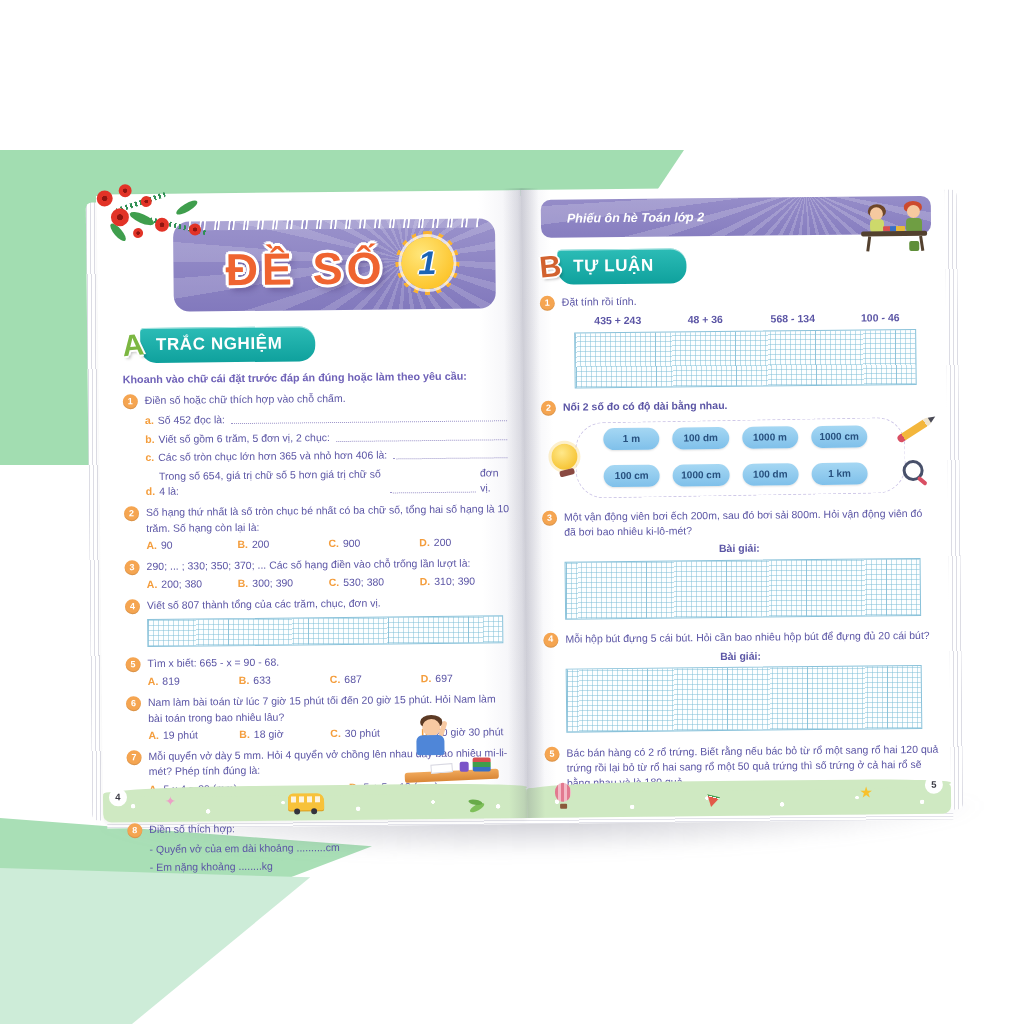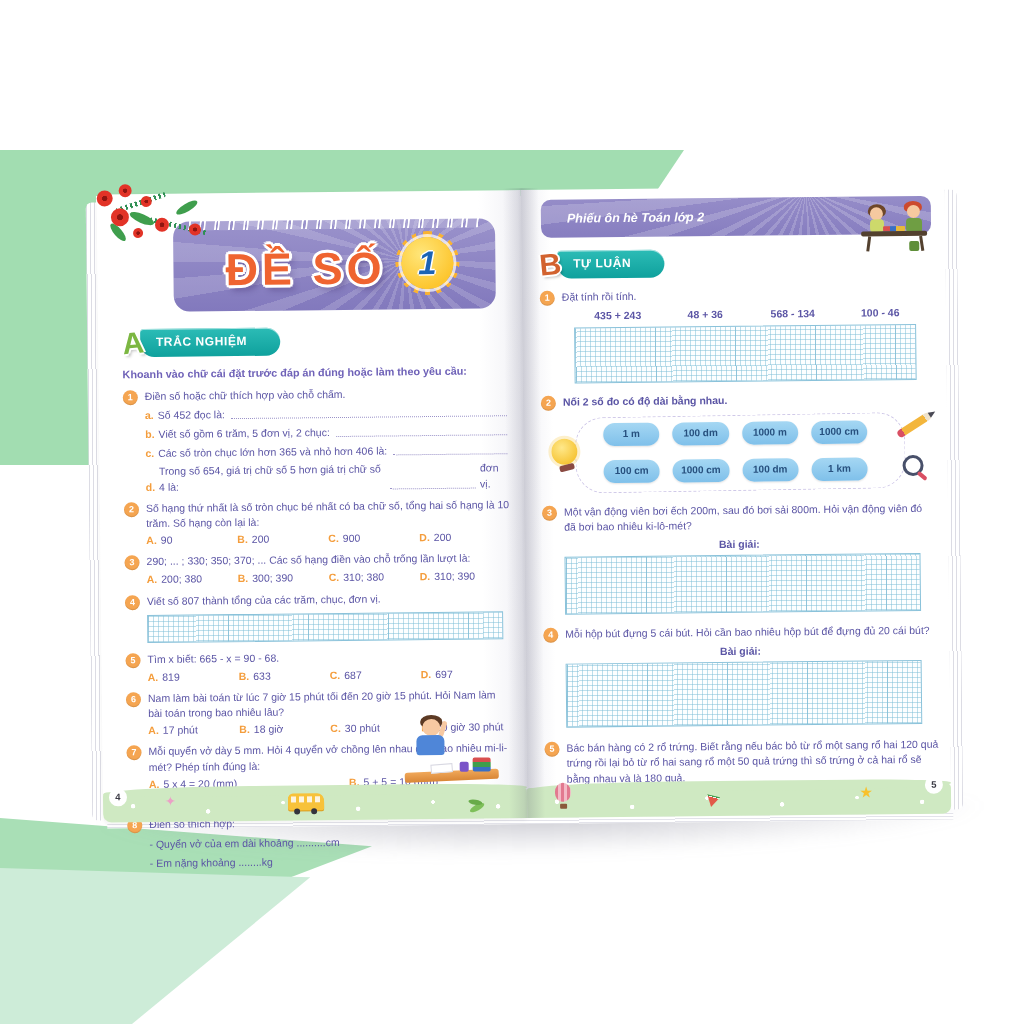--- a/index.html
+++ b/index.html
@@ -72,21 +72,21 @@
   .sun-num{position:absolute;inset:0;display:flex;align-items:center;justify-content:center;
     font-size:33px;font-weight:900;font-style:italic;color:#1c63b5;
     text-shadow:1.5px 0 #fff,-1.5px 0 #fff,0 1.5px #fff,0 -1.5px #fff;}
   
   .sec{display:flex;align-items:center;margin-top:16px;}
   .sec-letter{font-size:30px;font-weight:900;transform:rotate(-5deg);z-index:2;line-height:1;
     text-shadow:2px 0 #fff,-2px 0 #fff,0 2px #fff,0 -2px #fff,2px 3px 3px rgba(0,0,0,.25);}
   .letter-a{color:#7cb742;}
   .letter-b{color:#d2622f;}
   .sec-pill{margin-left:-4px;background:linear-gradient(180deg,#2cbcb6,#0fa19d);color:#fff;
-    font-weight:800;font-size:12px;letter-spacing:.6px;padding:5px 33px 5px 16px;
+    font-weight:800;font-size:17px;letter-spacing:.6px;padding:5px 33px 5px 16px;
     border-radius:4px 16px 16px 16px;box-shadow:inset 0 1px 0 rgba(255,255,255,.6);}
   .instr{margin-top:9px;font-weight:700;color:#6f62b8;font-size:10.8px;}
   
   .rp-header{position:relative;margin:4px 2px 0 2px;height:38px;border-radius:10px;
     background:linear-gradient(180deg,#958cc8,#877ec0);}
   .rp-header .rays{position:absolute;inset:0;border-radius:10px;overflow:hidden;
     background:repeating-conic-gradient(from 120deg at 68% -20%,rgba(255,255,255,.18) 0 4deg,rgba(255,255,255,0) 4deg 11deg);}
   .rp-title{position:absolute;left:26px;top:10px;color:#fff;font-size:12.5px;font-weight:700;font-style:italic;}
   
   .kids{position:absolute;right:-4px;top:3px;width:80px;height:54px;}
@@ -299,21 +299,21 @@
         <span class="opt">
             <span class="olet">A.</span>
             <span>200; 380</span>
           </span>
         <span class="opt">
             <span class="olet">B.</span>
             <span>300; 390</span>
           </span>
         <span class="opt">
             <span class="olet">C.</span>
-            <span>310; 380</span>
+            <span>530; 380</span>
           </span>
         <span class="opt">
             <span class="olet">D.</span>
             <span>310; 390</span>
           </span>
       </div>
 
       <div class="q">
         <span class="qnum">4</span>
         <span class="qtext">Viết số 807 thành tổng của các trăm, chục, đơn vị.</span>
@@ -343,21 +343,21 @@
           </span>
       </div>
 
       <div class="q">
         <span class="qnum">6</span>
         <span class="qtext">Nam làm bài toán từ lúc 7 giờ 15 phút tối đến 20 giờ 15 phút. Hỏi Nam làm bài toán trong bao nhiêu lâu?</span>
       </div>
       <div class="opts">
         <span class="opt">
             <span class="olet">A.</span>
-            <span>17 phút</span>
+            <span>19 phút</span>
           </span>
         <span class="opt">
             <span class="olet">B.</span>
             <span>18 giờ</span>
           </span>
         <span class="opt">
             <span class="olet">C.</span>
             <span>30 phút</span>
           </span>
         <span class="opt">

